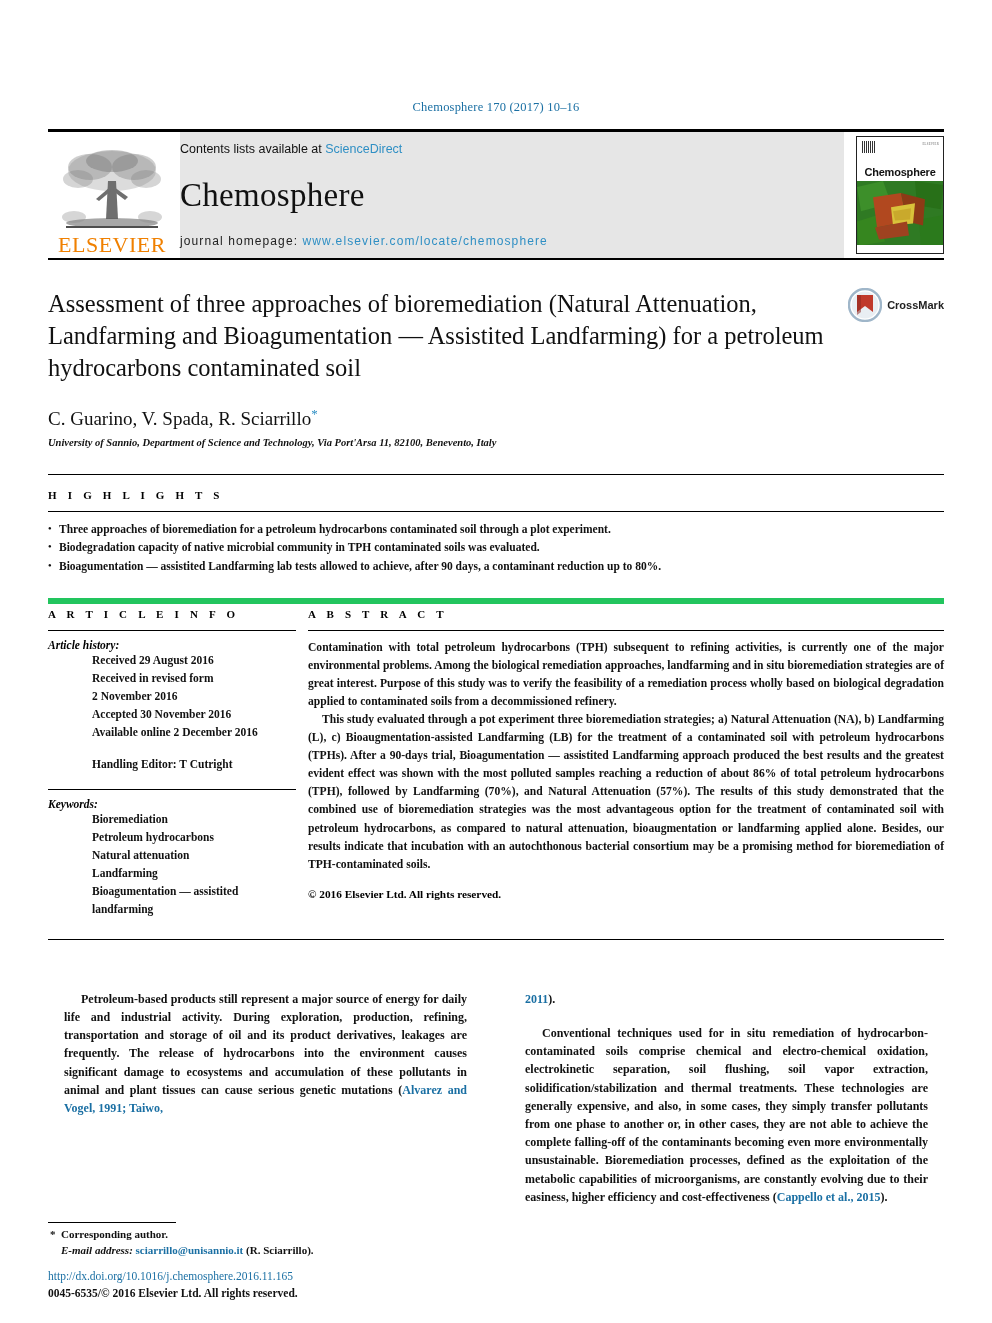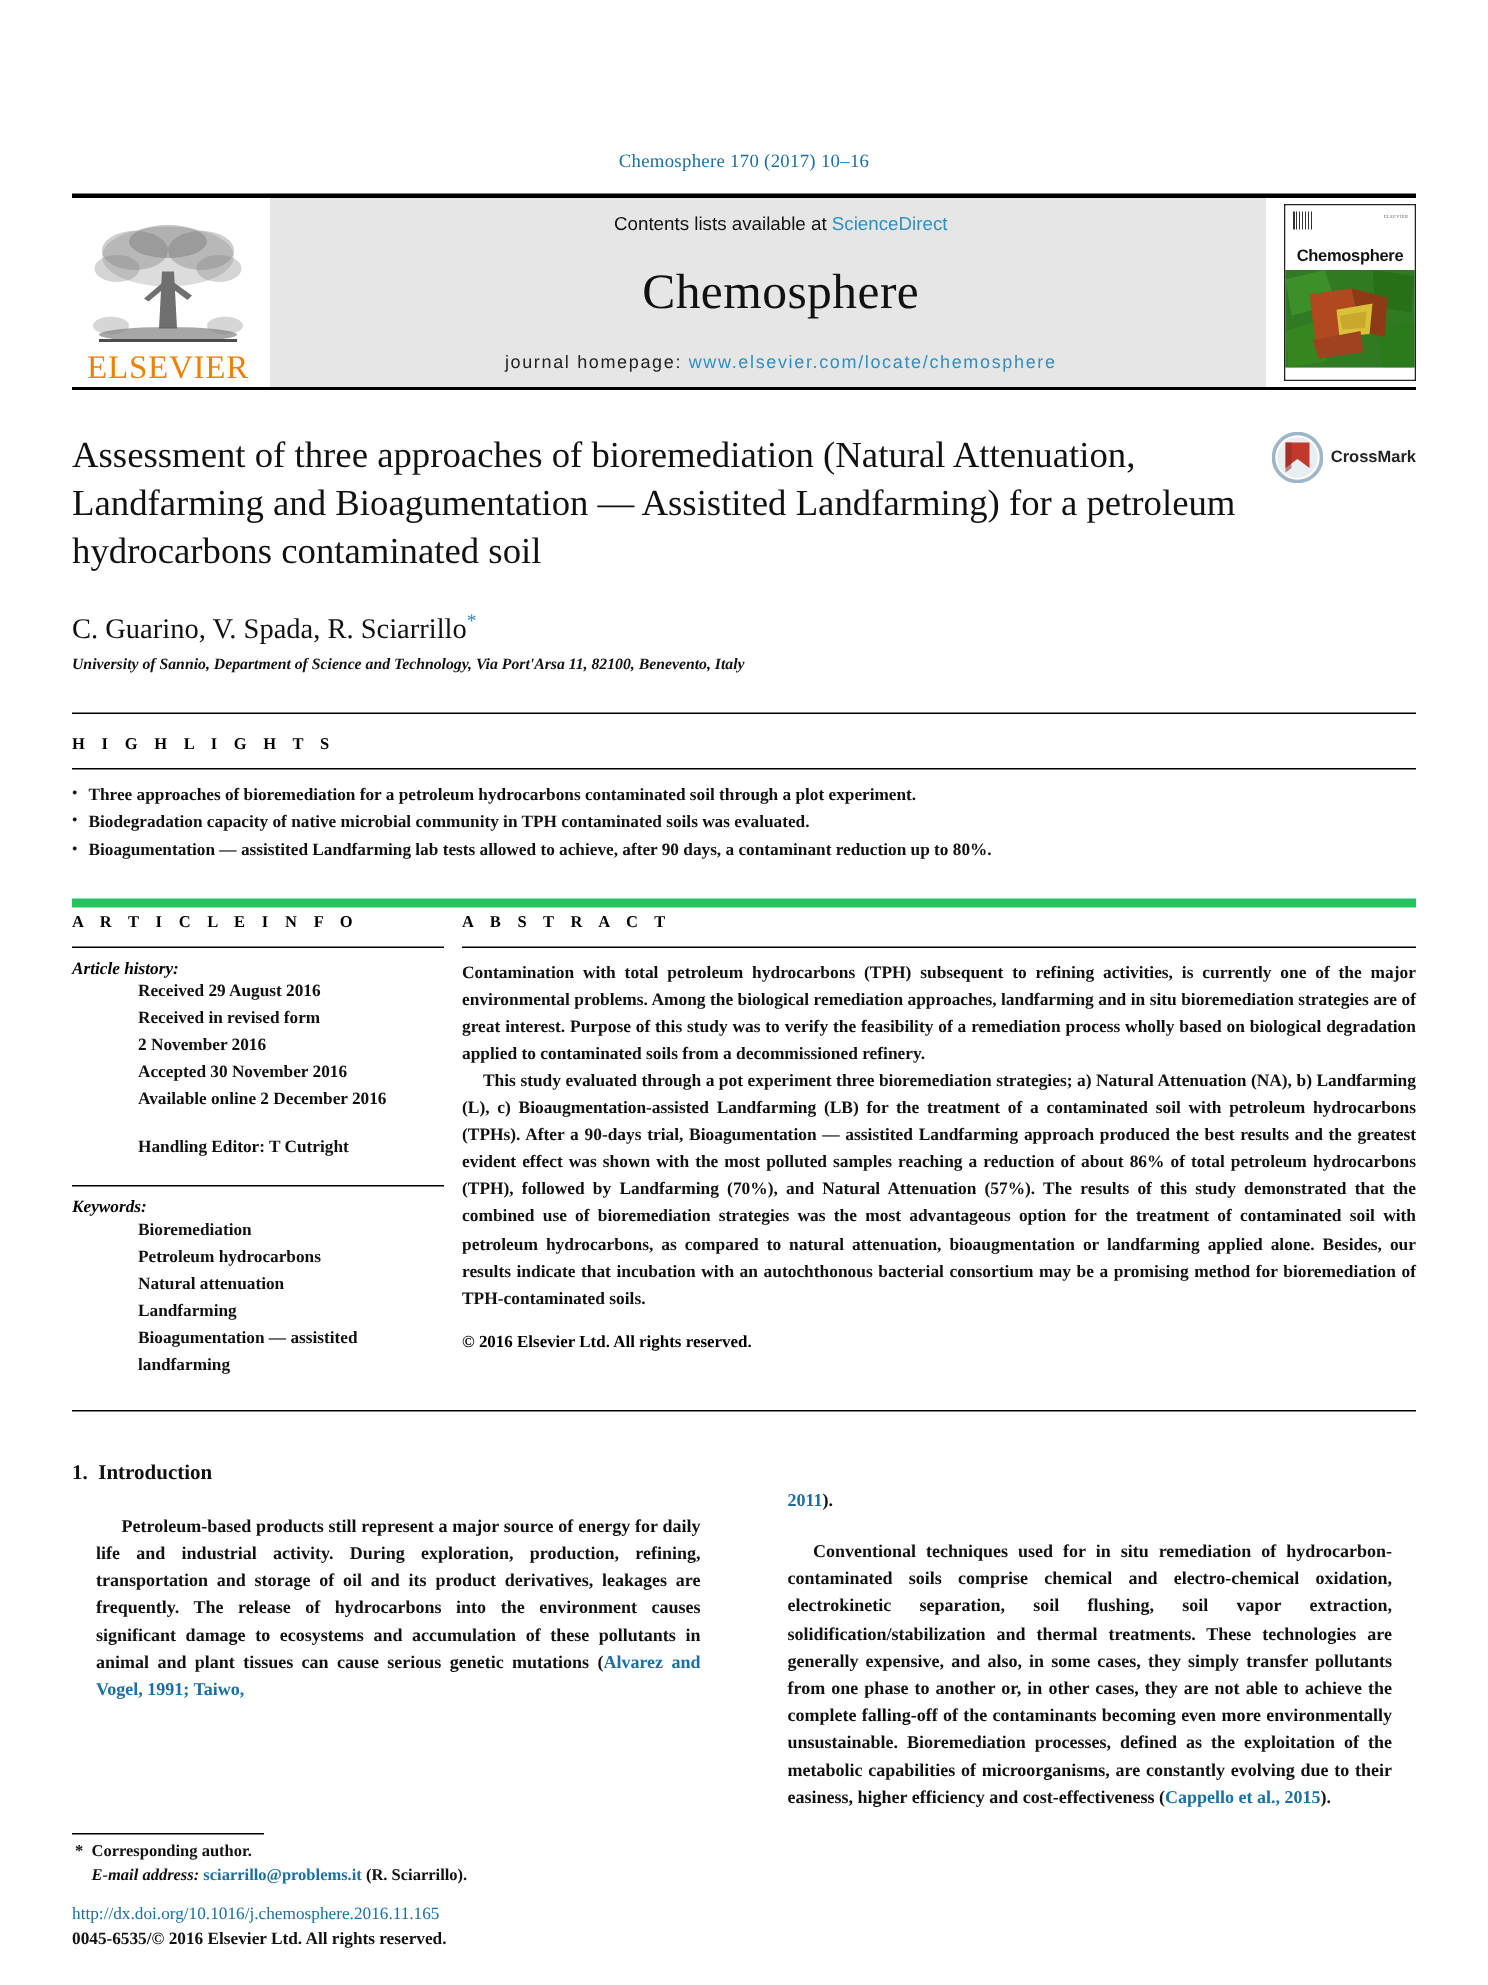--- a/index.html
+++ b/index.html
@@ -58,23 +58,23 @@
     font-size: 22px;
     letter-spacing: .5px;
     line-height: 1;
     margin-top: 1px;
   }
   .masthead-center {
     flex: 1 1 auto;
     background: #e6e6e6;
     display: flex;
     flex-direction: column;
-    align-items: center;
+    align-items: flex-start;
     justify-content: space-between;
-    padding: 10px 0 10px 17px;
+    padding: 10px 0 10px 0;
     box-sizing: border-box;
     margin-left: 4px;
   }
   .contents-line {
     font-size: 12.5px;
     font-family: "Liberation Sans", sans-serif;
     color: #111;
   }
   .contents-line .sd {
     color: #2f8fc4;
@@ -467,23 +467,20 @@
       <p class="abs-p">Contamination with total petroleum hydrocarbons (TPH) subsequent to refining activities, is currently one of the major environmental problems. Among the biological remediation approaches, landfarming and in situ bioremediation strategies are of great interest. Purpose of this study was to verify the feasibility of a remediation process wholly based on biological degradation applied to contaminated soils from a decommissioned refinery.</p>
       <p class="abs-p">This study evaluated through a pot experiment three bioremediation strategies; a) Natural Attenuation (NA), b) Landfarming (L), c) Bioaugmentation-assisted Landfarming (LB) for the treatment of a contaminated soil with petroleum hydrocarbons (TPHs). After a 90-days trial, Bioagumentation — assistited Landfarming approach produced the best results and the greatest evident effect was shown with the most polluted samples reaching a reduction of about 86% of total petroleum hydrocarbons (TPH), followed by Landfarming (70%), and Natural Attenuation (57%). The results of this study demonstrated that the combined use of bioremediation strategies was the most advantageous option for the treatment of contaminated soil with petroleum hydrocarbons, as compared to natural attenuation, bioaugmentation or landfarming applied alone. Besides, our results indicate that incubation with an autochthonous bacterial consortium may be a promising method for bioremediation of TPH-contaminated soils.</p>
       <div class="abs-copy">© 2016 Elsevier Ltd. All rights reserved.</div>
     </div>
   </div>
 
   <div class="abstract-bottom-rule"></div>
 
   <div class="body-cols">
     <div class="bcol">
-      <h2 class="sec-title">
-        <span class="num">1.</span><span>Introduction</span>
-      </h2>
       <p class="body-p indent">
         <span>Petroleum-based products still represent a major source of energy for daily life and industrial activity. During exploration, production, refining, transportation and storage of oil and its product derivatives, leakages are frequently. The release of hydrocarbons into the environment causes significant damage to ecosystems and accumulation of these pollutants in animal and plant tissues can cause serious genetic mutations (</span><span class="ref-link">Alvarez and Vogel, 1991; Taiwo,</span>
       </p>
     </div>
 
     <div class="bcol">
       <p class="body-p">
         <span class="ref-link">2011</span><span>).</span>
       </p>
       <p class="body-p indent">
@@ -492,21 +489,21 @@
     </div>
   </div>
 
   <div class="footnote">
     <div class="footnote-rule"></div>
     <div class="fn-line">
       <span class="fn-star">*</span><span>Corresponding author.</span>
     </div>
     <div class="fn-line">
       <span class="fn-em">E-mail address:</span>
-      <span class="fn-link">sciarrillo@problems.it</span>
+      <span class="fn-link">sciarrillo@unisannio.it</span>
       <span>(R. Sciarrillo).</span>
     </div>
   </div>
 
   <div class="doi-block">
     <div class="doi-line">http://dx.doi.org/10.1016/j.chemosphere.2016.11.165</div>
     <div class="issn-line">0045-6535/© 2016 Elsevier Ltd. All rights reserved.</div>
   </div>
 
 </div>

